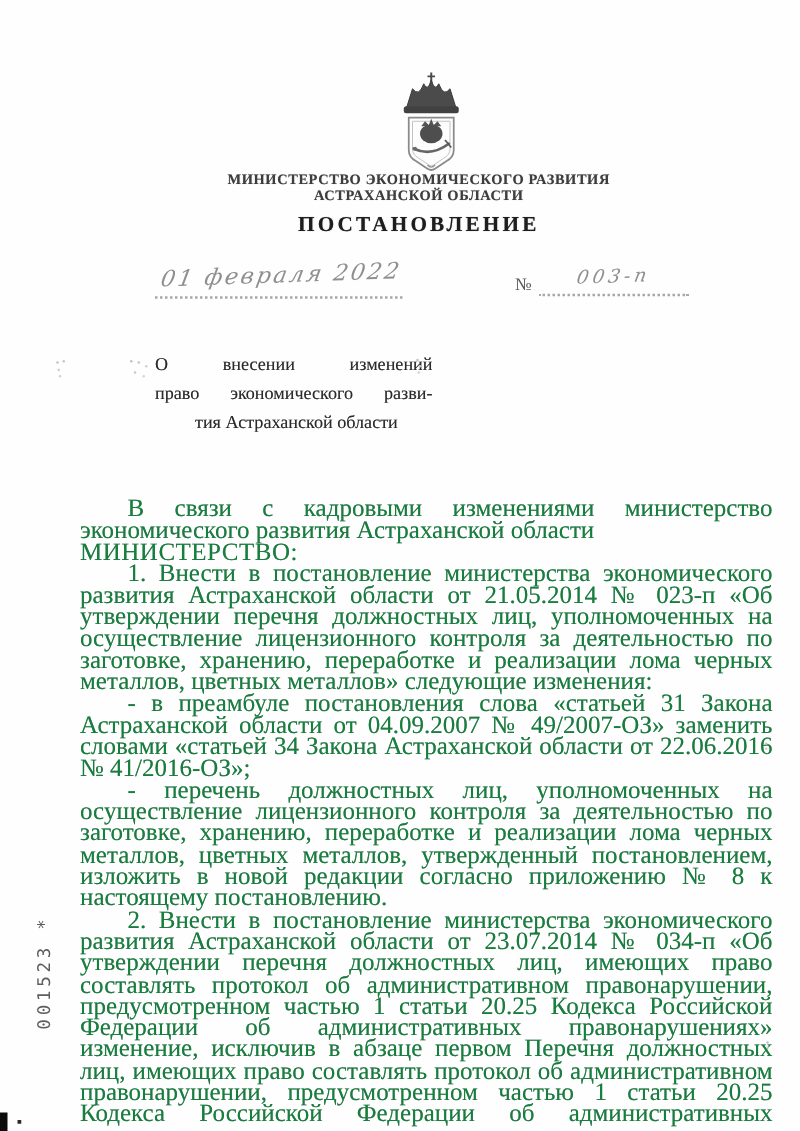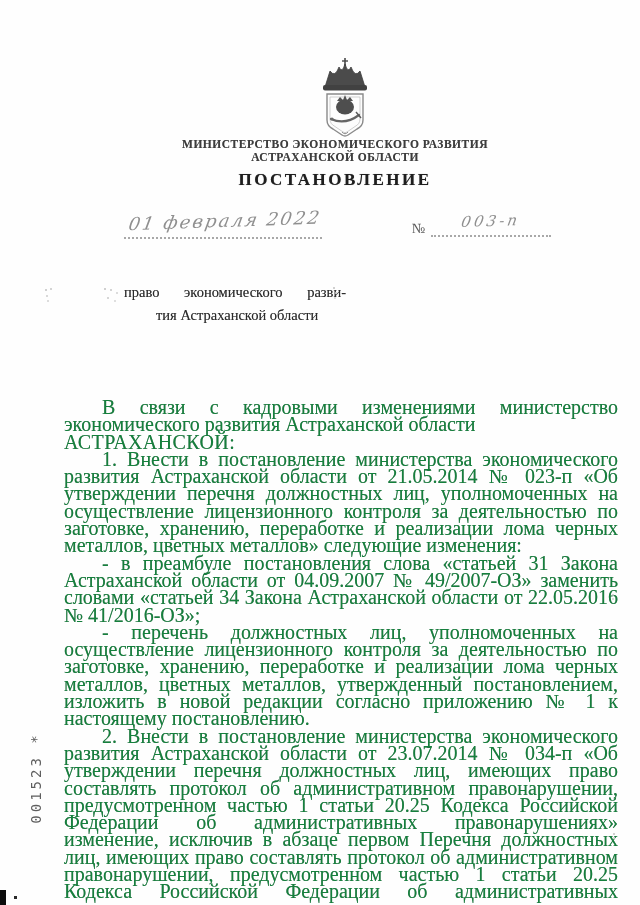--- a/index.html
+++ b/index.html
@@ -128,30 +128,31 @@
 
   <div class="date-field">
     <span class="handwriting hw-date">01 февраля 2022</span>
   </div>
 
   <div class="num-field">
     <span class="num-sign">№</span><span class="num-line"><span class="handwriting hw-num">003-п</span></span>
   </div>
 
   <div class="title-block">
+    <div class="title-line">О внесении изменений</div>
     <div class="title-line">право экономического разви-</div>
     <div class="title-line last">тия Астраханской области</div>
   </div>
 
   <div class="body-block">
     <p>В связи с кадровыми изменениями министерство экономического развития Астраханской области</p>
-    <p class="resolves">АСТРАХАНСКОЙ:</p>
+    <p class="resolves">МИНИСТЕРСТВО:</p>
     <p>1. Внести в постановление министерства экономического развития Астраханской области от 21.05.2014 № 023-п «Об утверждении перечня должностных лиц, уполномоченных на осуществление лицензионного контроля за деятельностью по заготовке, хранению, переработке и реализации лома черных металлов, цветных металлов» следующие изменения:</p>
-    <p>- в преамбуле постановления слова «статьей 31 Закона Астраханской области от 04.09.2007 № 49/2007-ОЗ» заменить словами «статьей 34 Закона Астраханской области от 22.05.2016 № 41/2016-ОЗ»;</p>
-    <p>- перечень должностных лиц, уполномоченных на осуществление лицензионного контроля за деятельностью по заготовке, хранению, переработке и реализации лома черных металлов, цветных металлов, утвержденный постановлением, изложить в новой редакции согласно приложению № 1 к настоящему постановлению.</p>
+    <p>- в преамбуле постановления слова «статьей 31 Закона Астраханской области от 04.09.2007 № 49/2007-ОЗ» заменить словами «статьей 34 Закона Астраханской области от 22.06.2016 № 41/2016-ОЗ»;</p>
+    <p>- перечень должностных лиц, уполномоченных на осуществление лицензионного контроля за деятельностью по заготовке, хранению, переработке и реализации лома черных металлов, цветных металлов, утвержденный постановлением, изложить в новой редакции согласно приложению № 8 к настоящему постановлению.</p>
     <p>2. Внести в постановление министерства экономического развития Астраханской области от 23.07.2014 № 034-п «Об утверждении перечня должностных лиц, имеющих право составлять протокол об административном правонарушении, предусмотренном частью 1 статьи 20.25 Кодекса Российской Федерации об административных правонарушениях» изменение, исключив в абзаце первом Перечня должностных лиц, имеющих право составлять протокол об административном правонарушении, предусмотренном частью 1 статьи 20.25 Кодекса Российской Федерации об административных правонарушениях, утвер-</p>
   </div>
 
   <div class="reg-number">001523 *</div>
 
   <span class="speck" id="speck-a"></span>
   <span class="speck" id="speck-b"></span>
   <span class="speck" id="speck-c"></span>
   <span class="speck" id="speck-d"></span>
   <span class="speck" id="speck-e"></span>

